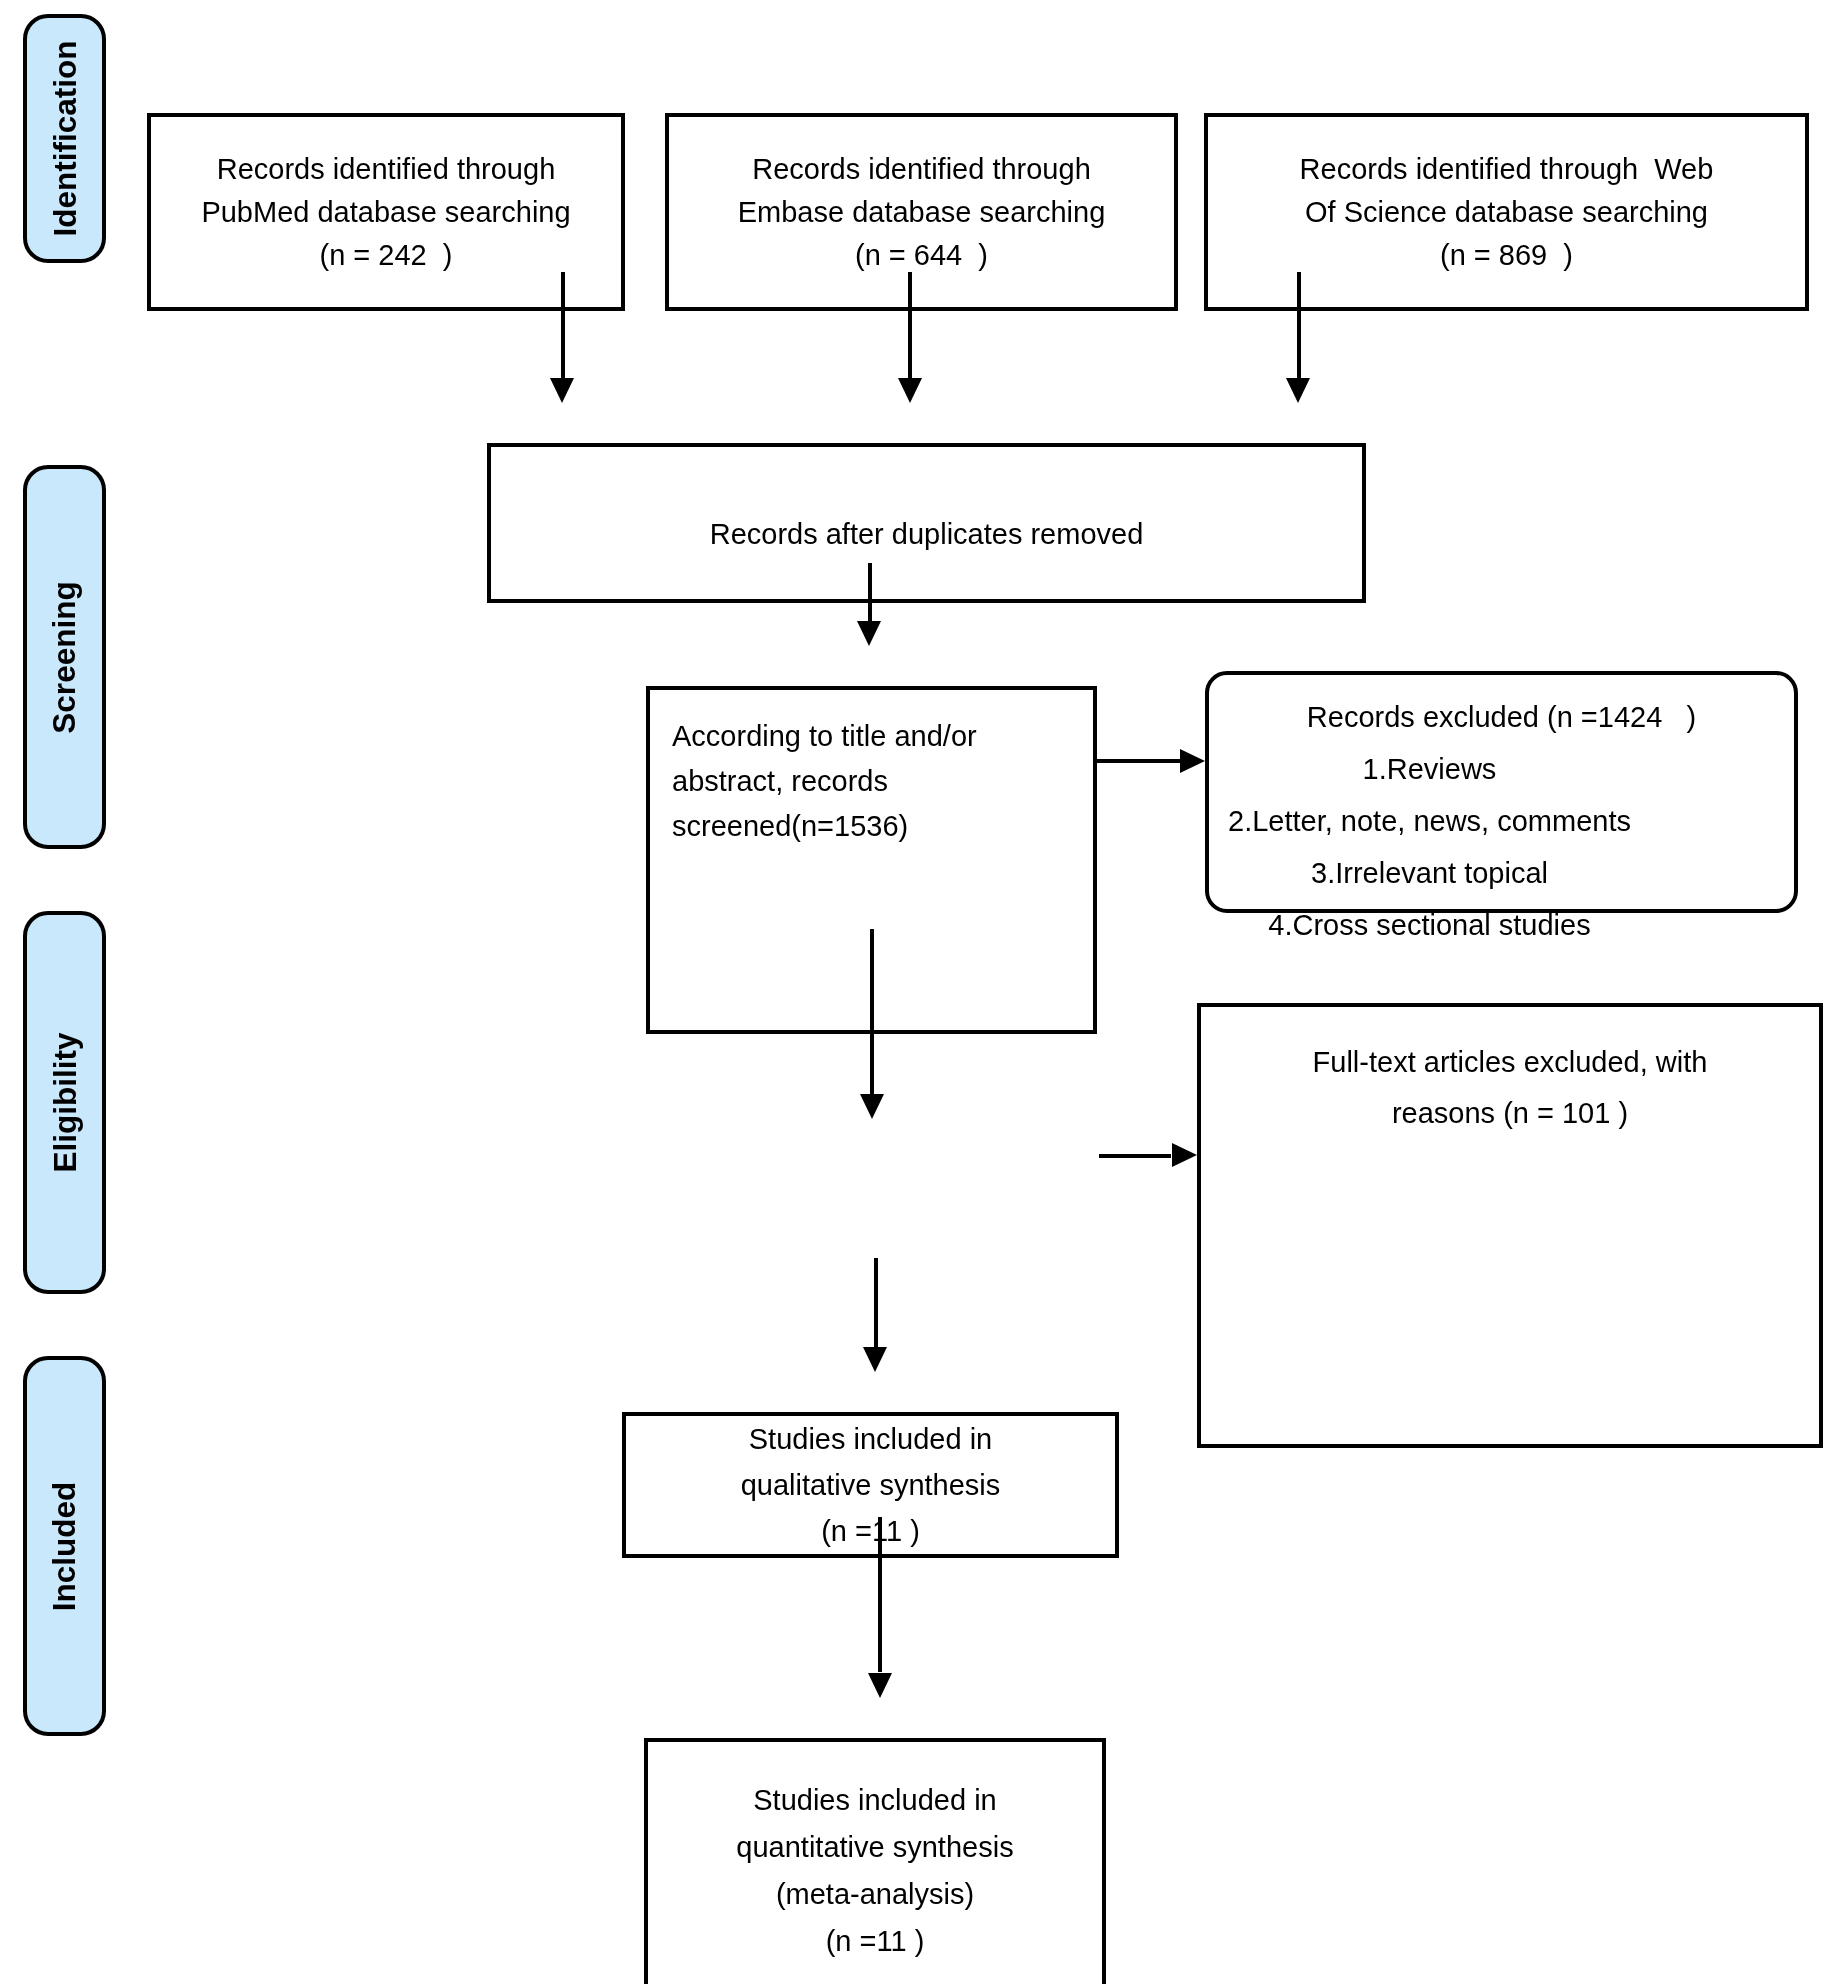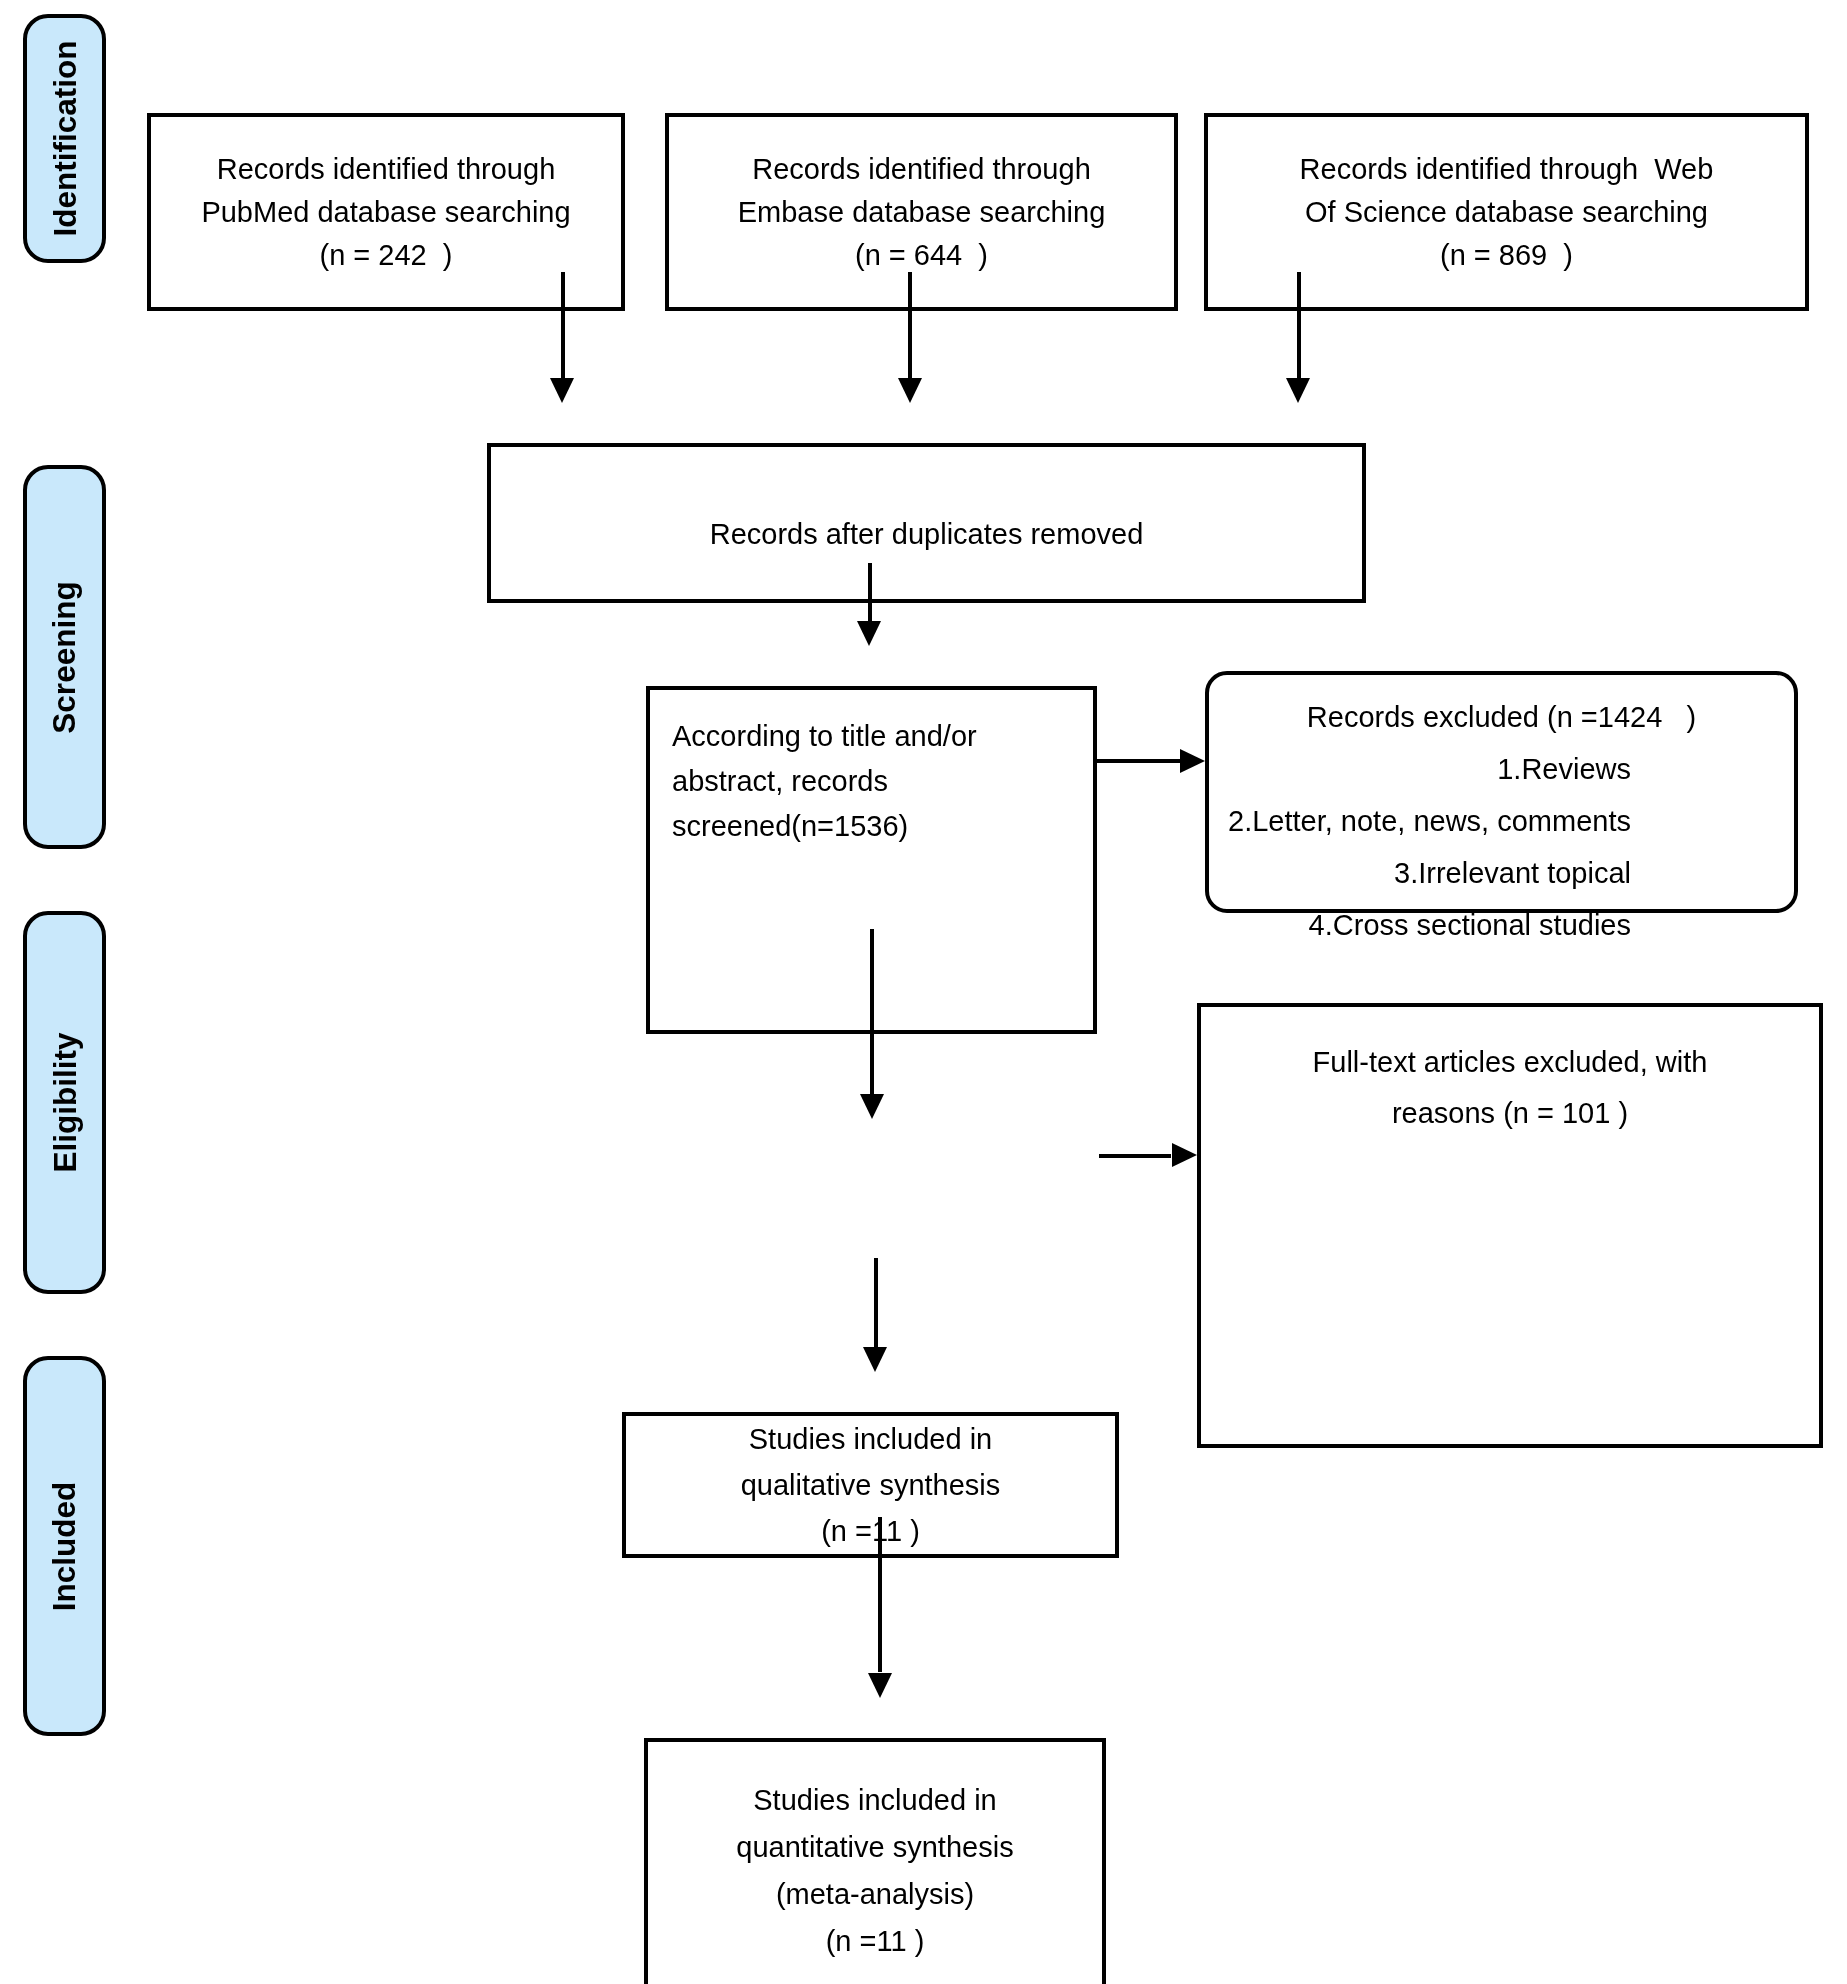--- a/index.html
+++ b/index.html
@@ -40,21 +40,21 @@
     flex-direction: column;
     align-items: center;
     justify-content: center;
     font-size: 29px;
     line-height: 43px;
     text-align: center;
     margin-top: 40px;
   }
   .txt { white-space: pre-wrap; }
   .node.top-align { justify-content: flex-start; align-items: flex-start; text-align: left; }
-  .node .left-list { align-self: flex-start; text-align: right; }
+  .node .left-list { align-self: flex-start; text-align: center; }
   .node .center-title { align-self: center; text-align: center; }
   
   .vline { position: absolute; width: 3.8px; background: #000000; }
   .hline { position: absolute; height: 3.8px; background: #000000; }
   .ah-down {
     position: absolute; width: 0; height: 0;
     border-left: 12px solid transparent;
     border-right: 12px solid transparent;
     border-top: 25px solid #000000;
   }

